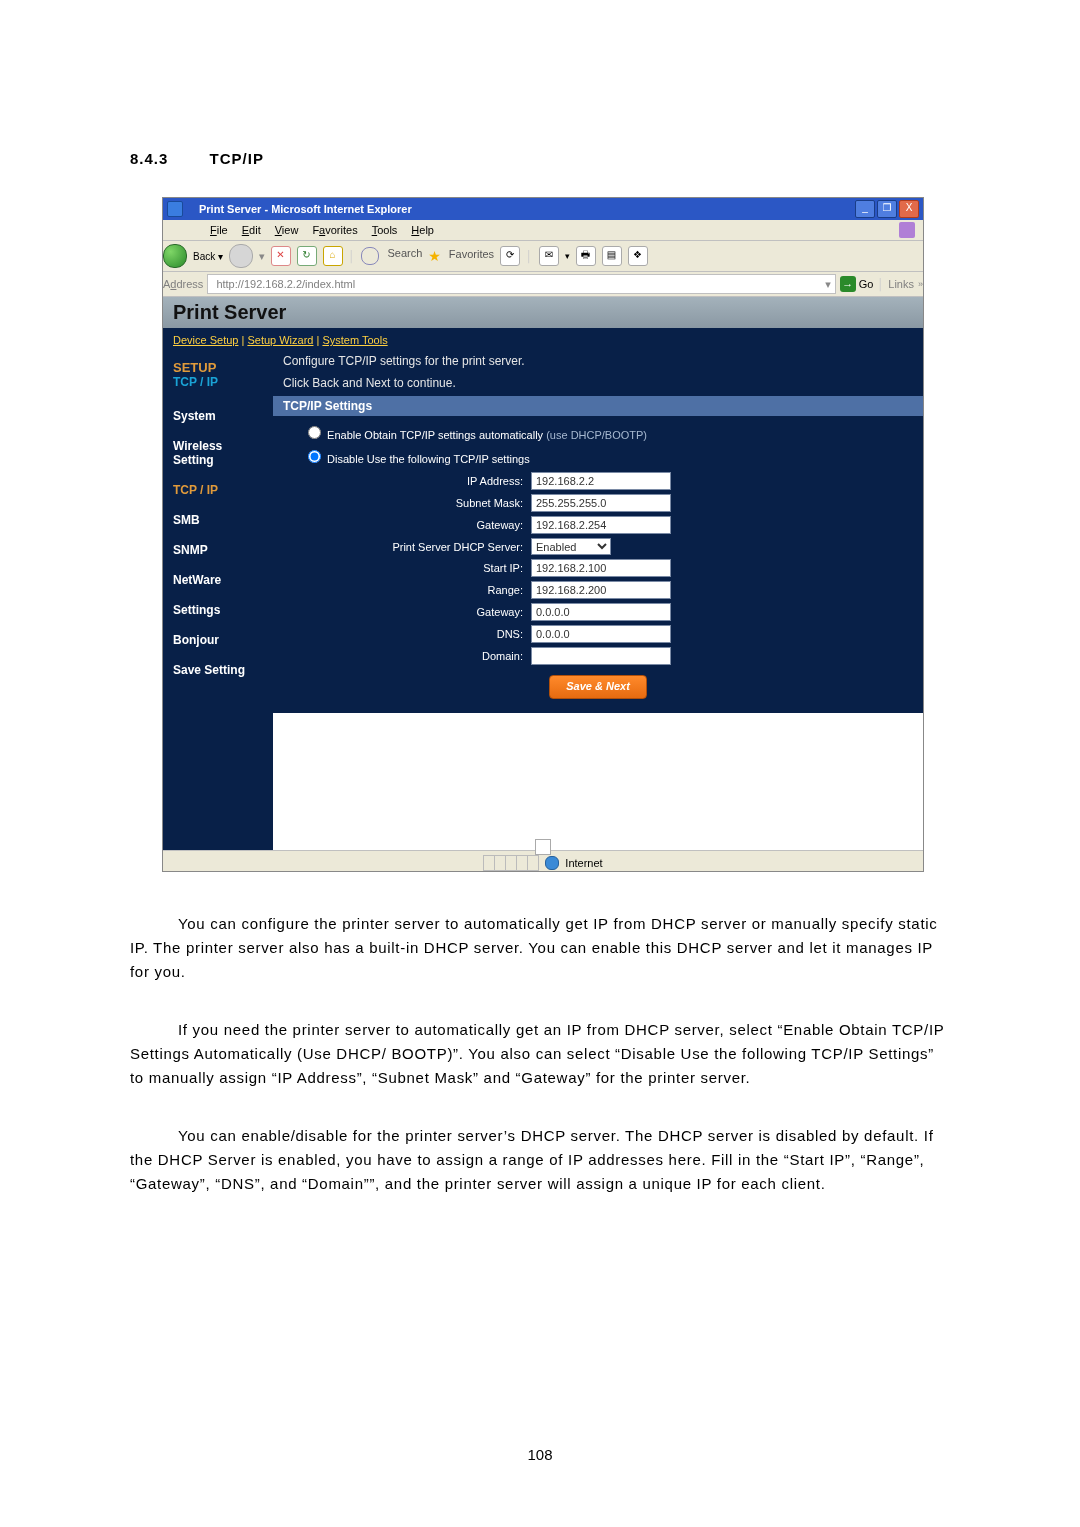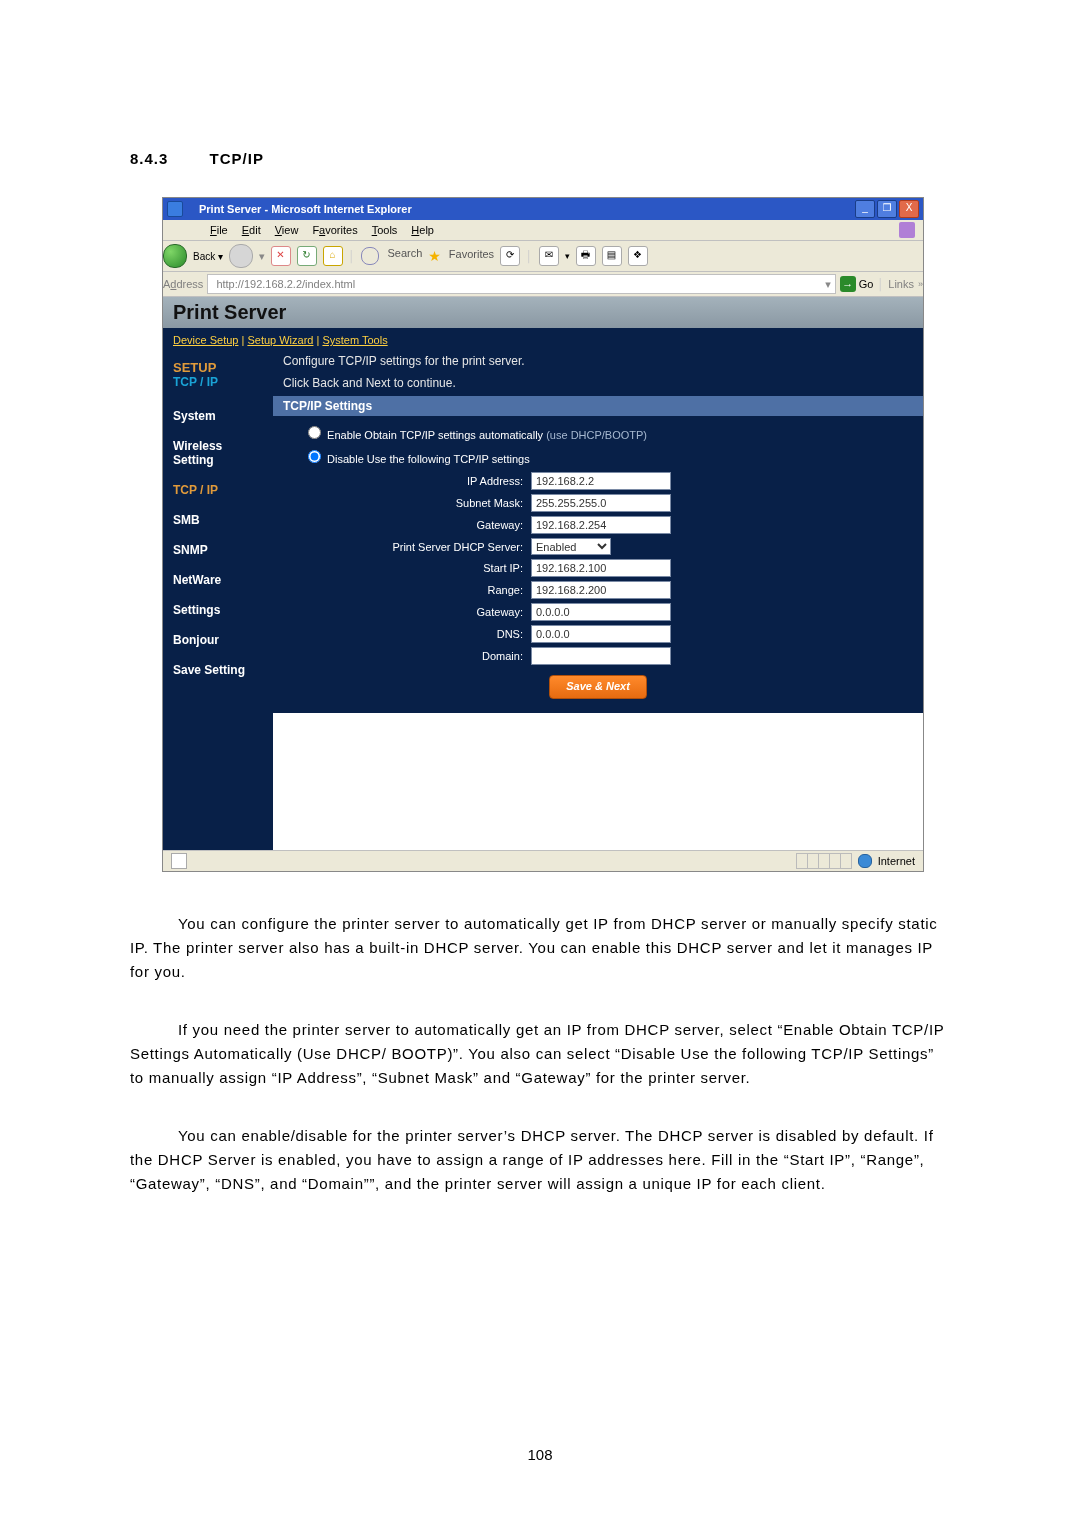--- a/index.html
+++ b/index.html
@@ -156,22 +156,23 @@
     text-align:center;
     font-style:italic;
   }
 
   .statusbar {
     height:20px;
     background:#ece9d8;
     border-top:1px solid #c0c0c0;
     display:flex;
     align-items:center;
-    justify-content:space-between;
-    padding:0 8px;
+    justify-content:flex-end;
+    padding:0 15px;
+    flex-direction:column;
   }
   .statR { display:flex; align-items:center; gap:6px; }
   .globe { width:12px;height:12px;border-radius:6px;background:#3a8ad6;display:inline-block;border:1px solid #26619c;}
   .doneicon { width:14px; height:14px; background:#fff; border:1px solid #aaa; display:inline-block; position:relative;}
   .hatch { display:flex; gap:0; }
   .hcell { width:10px; height:14px; border-left:1px solid #bbb; border-top:1px solid #bbb; border-bottom:1px solid #bbb;}
   .hcell:last-child { border-right:1px solid #bbb;}
 
   
   .para {

